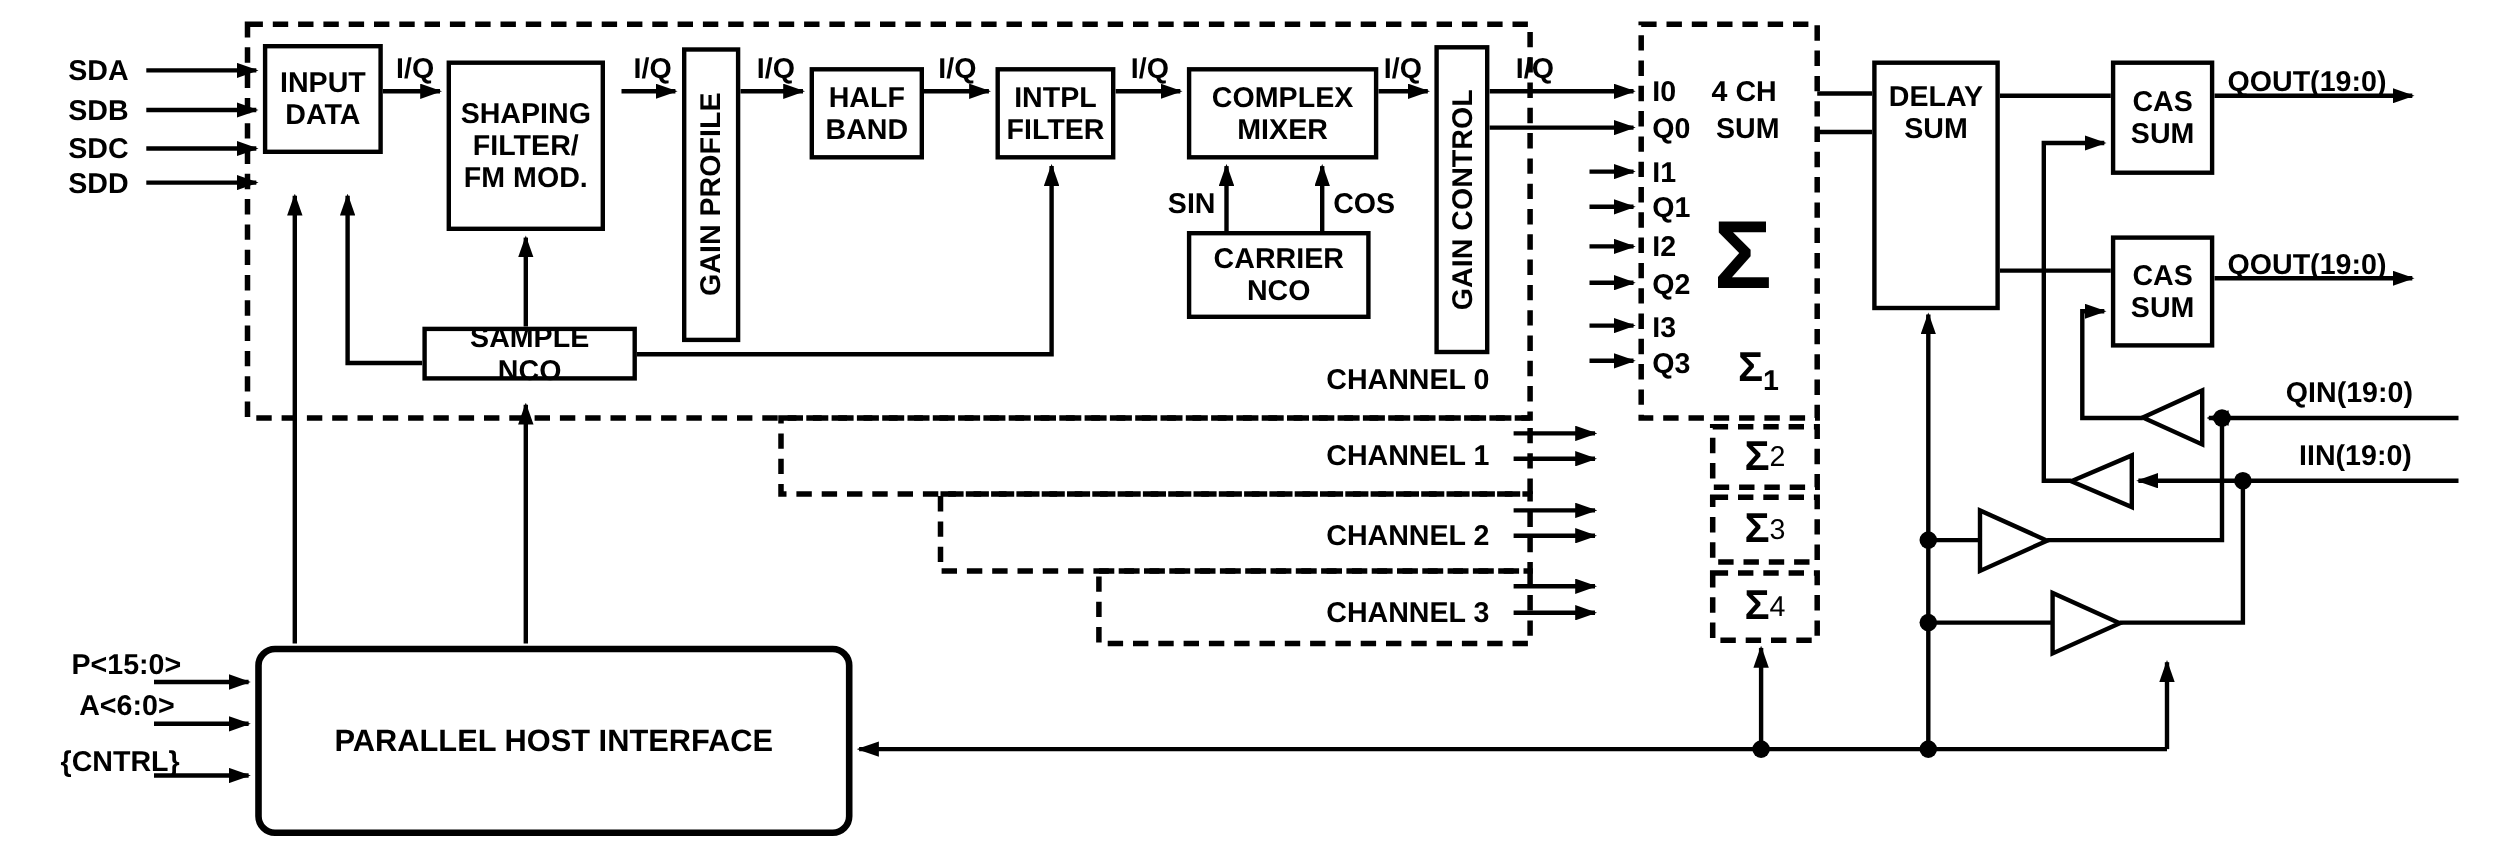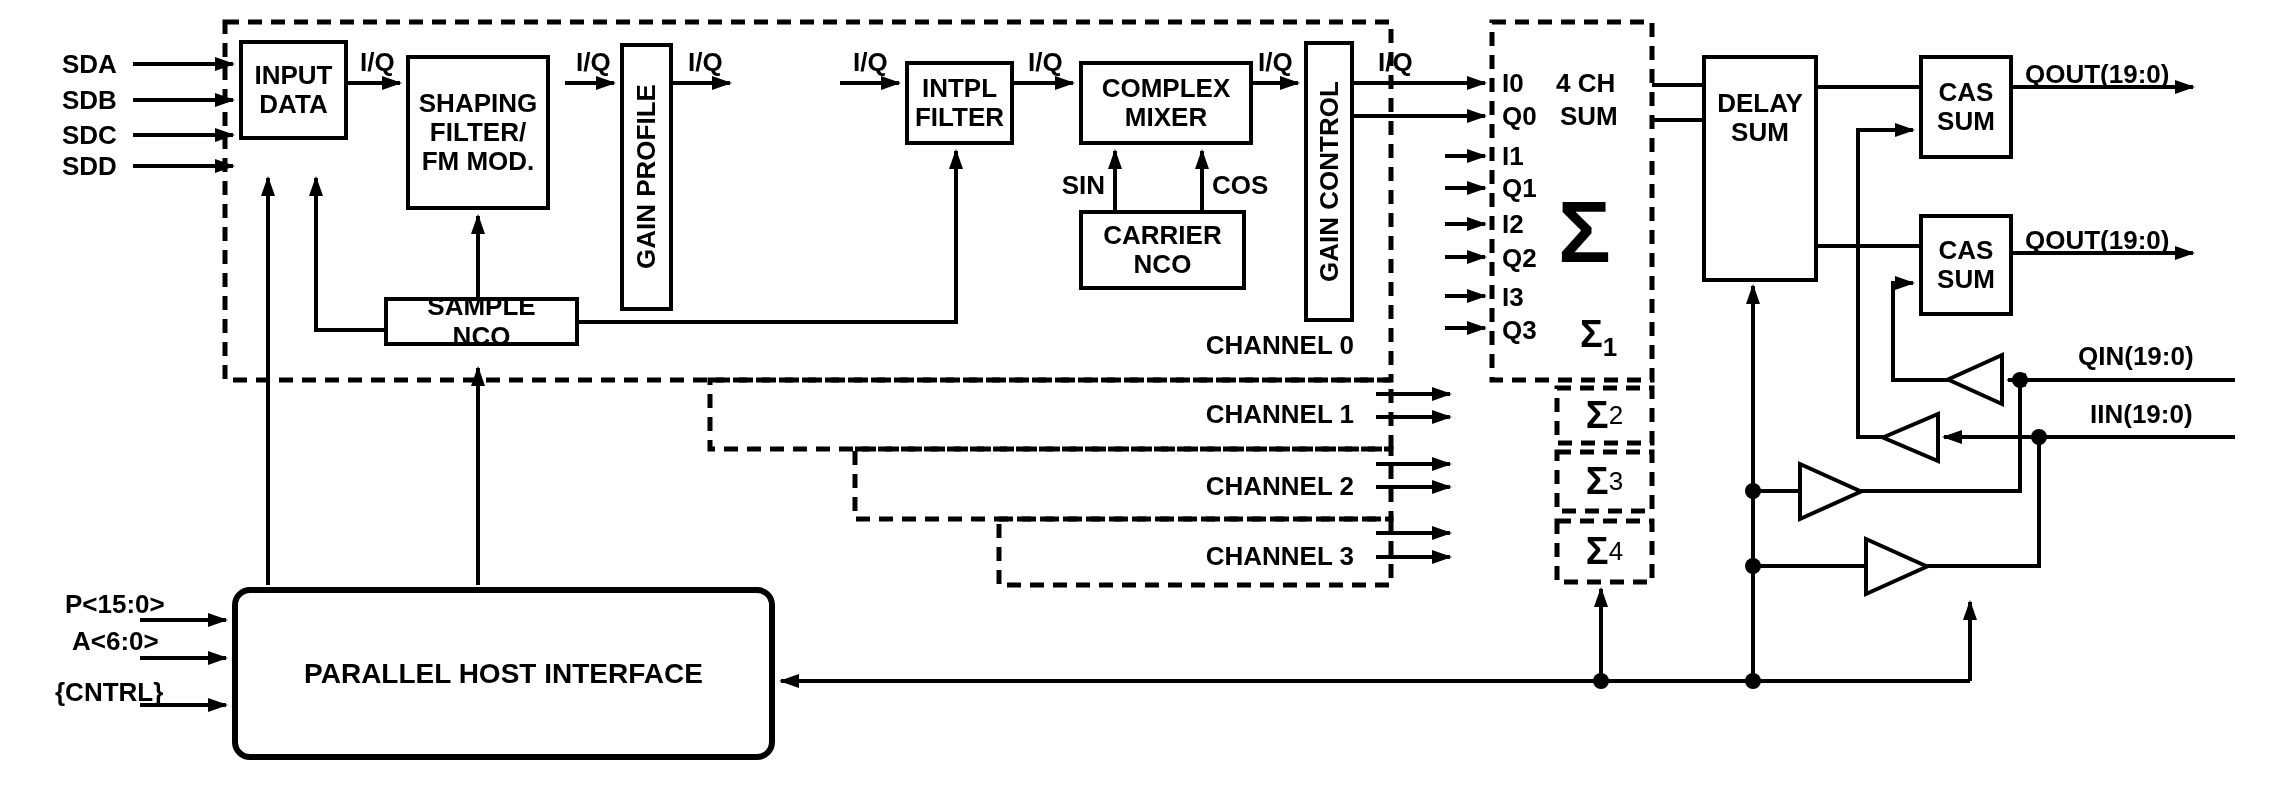--- a/index.html
+++ b/index.html
@@ -6,21 +6,21 @@
   .stage {
     position:relative; width:2271px; height:789px; background:#ffffff;
     font-family:"Liberation Sans", sans-serif; color:#000; overflow:hidden;
   }
   .layer { position:absolute; left:0; top:0; }
   .block {
     position:absolute; box-sizing:border-box; border:4px solid #000; background:#fff;
     display:flex; align-items:center; justify-content:center; text-align:center;
     font-weight:bold; font-size:26px; line-height:1.12; white-space:pre-line;
   }
-  .block.top { align-items:flex-start; padding-top:30px; }
+  .block.top { align-items:flex-start; padding-top:14px; }
   .block.thick { border-width:6px; font-size:28px;border-radius:18px; }
   .vtext { transform:rotate(-90deg); white-space:nowrap; font-weight:bold; font-size:26px; }
   .lbl { position:absolute; font-weight:bold; font-size:26px; line-height:32px; white-space:nowrap; }
   .lblr { text-align:right; }
   .bigsigma { position:absolute; font-weight:bold; font-size:88px; line-height:96px; }
   .sig { position:absolute; font-weight:bold; font-size:38px; line-height:42px; white-space:nowrap;text-align:right; }
   .sig sub { font-size:26px; }
   .sigbox { position:absolute; display:flex; align-items:center; justify-content:center; }
   .sigbox .sigin { font-weight:bold; font-size:38px; }
   .sigbox sub { font-size:26px; }
@@ -137,20 +137,22 @@
   <div class="lbl" style="left:62px;top:84px">SDB</div>
   <div class="lbl" style="left:62px;top:119px">SDC</div>
   <div class="lbl" style="left:62px;top:150px">SDD</div>
 
   <div class="block" style="left:239px;top:40px;width:109px;height:100px">INPUT
 DATA</div>
   <div class="block" style="left:406px;top:55px;width:144px;height:155px">SHAPING
 FILTER/
 FM MOD.</div>
   <div class="block" style="left:620px;top:43px;width:53px;height:268px"><span class="vtext">GAIN PROFILE</span></div>
+  <div class="block" style="left:736px;top:61px;width:104px;height:84px">HALF
+BAND</div>
   <div class="block" style="left:905px;top:61px;width:109px;height:84px">INTPL
 FILTER</div>
   <div class="block" style="left:1079px;top:61px;width:174px;height:84px">COMPLEX
 MIXER</div>
   <div class="block" style="left:1304px;top:41px;width:50px;height:281px"><span class="vtext">GAIN CONTROL</span></div>
   <div class="block" style="left:1079px;top:210px;width:167px;height:80px">CARRIER
 NCO</div>
   <div class="block" style="left:384px;top:297px;width:195px;height:49px">SAMPLE
 NCO</div>
 

